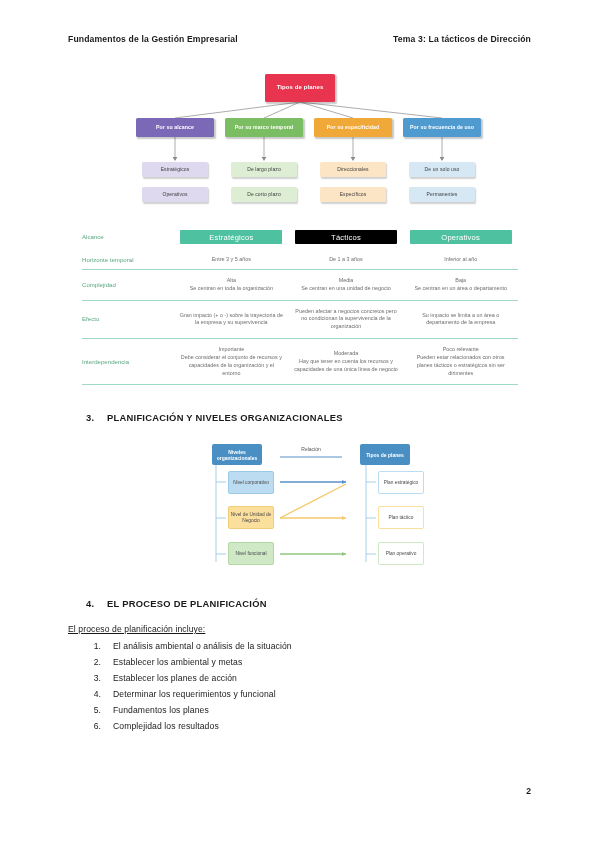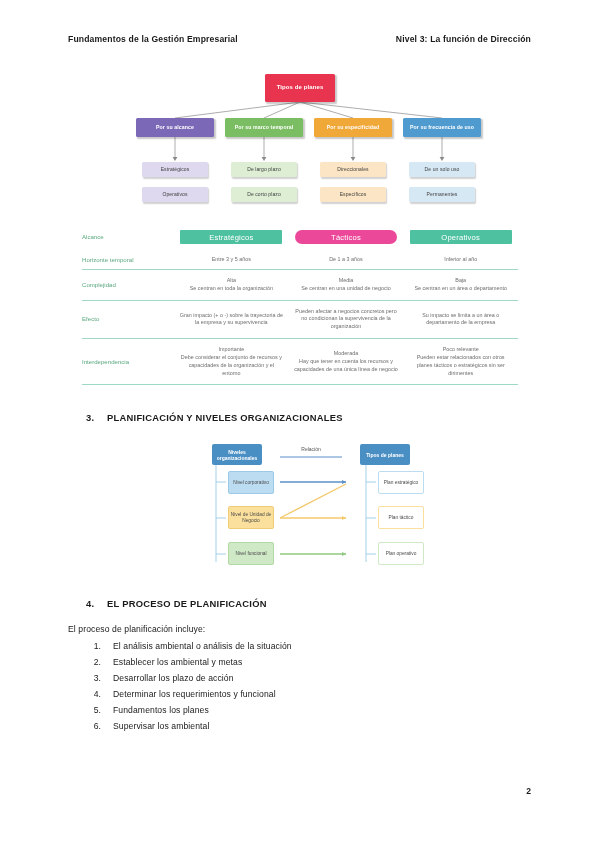--- a/index.html
+++ b/index.html
@@ -118,21 +118,21 @@
     font-size: 8.6px; font-weight: bold; color: #1a1a1a;
   }
 </style>
 </head>
 <body>
 
 <div class="page">
 
   <div class="doc-header">
     <span>Fundamentos de la Gestión Empresarial</span>
-    <span>Nivel 3: La función de Dirección</span>
+    <span>Tema 3: La tácticos de Dirección</span>
   </div>
 
   <div class="tree-wrap">
     <svg class="tree-svg" viewBox="0 0 380 148">
       <g stroke="#8a8a8a" stroke-width="0.7" fill="none">
         <path d="M190 34 L65 50"></path>
         <path d="M190 34 L154 50"></path>
         <path d="M190 34 L243 50"></path>
         <path d="M190 34 L332 50"></path>
         <path d="M65 69 L65 90"></path>
@@ -166,21 +166,21 @@
   </div>
 
   <div class="cmp">
 
     <div class="cmp-row cmp-head-row">
       <div class="cmp-label">Alcance</div>
       <div class="cmp-head-cell">
         <div class="cmp-chip" style="background: rgb(78, 194, 160);">Estratégicos</div>
       </div>
       <div class="cmp-head-cell">
-        <div class="cmp-chip" style="background: #ec4899; border-radius: 7px;">Tácticos</div>
+        <div class="cmp-chip" style="background: #000000;">Tácticos</div>
       </div>
       <div class="cmp-head-cell">
         <div class="cmp-chip" style="background: rgb(78, 194, 160);">Operativos</div>
       </div>
     </div>
 
     <div class="cmp-row cmp-sub border-b">
       <div class="cmp-label">Horizonte temporal</div>
       <div class="cmp-cell">Entre 3 y 5 años</div>
       <div class="cmp-cell">De 1 a 3 años</div>
@@ -250,44 +250,44 @@
     <div class="lbox lbody lb-out lb-out-1" style="left:174px; top:27px;">Plan estratégico</div>
     <div class="lbox lbody lb-out lb-out-2" style="left:174px; top:62px;">Plan táctico</div>
     <div class="lbox lbody lb-out lb-out-3" style="left:174px; top:98px;">Plan operativo</div>
   </div>
 
   <div class="sect" style="left:86px; top:598px;">
     <span class="num">4.</span>
     <span>EL PROCESO DE PLANIFICACIÓN</span>
   </div>
 
-  <div class="para" style="top:624px;">El proceso de planificación incluye:</div>
+  <div class="para" style="top:624px;text-decoration:underline;">El proceso de planificación incluye:</div>
 
   <div class="olist">
     <div class="olist-item">
       <span class="idx">1.</span>
       <span>El análisis ambiental o análisis de la situación</span>
     </div>
     <div class="olist-item">
       <span class="idx">2.</span>
       <span>Establecer los ambiental y metas</span>
     </div>
     <div class="olist-item">
       <span class="idx">3.</span>
-      <span>Desarrollar los plazo de acción</span>
+      <span>Establecer los planes de acción</span>
     </div>
     <div class="olist-item">
       <span class="idx">4.</span>
       <span>Determinar los requerimientos y funcional</span>
     </div>
     <div class="olist-item">
       <span class="idx">5.</span>
       <span>Fundamentos los planes</span>
     </div>
     <div class="olist-item">
       <span class="idx">6.</span>
-      <span>Supervisar los ambiental</span>
+      <span>Complejidad los resultados</span>
     </div>
   </div>
 
   <div class="page-num">2</div>
 
 </div>
 
 </body></html>

